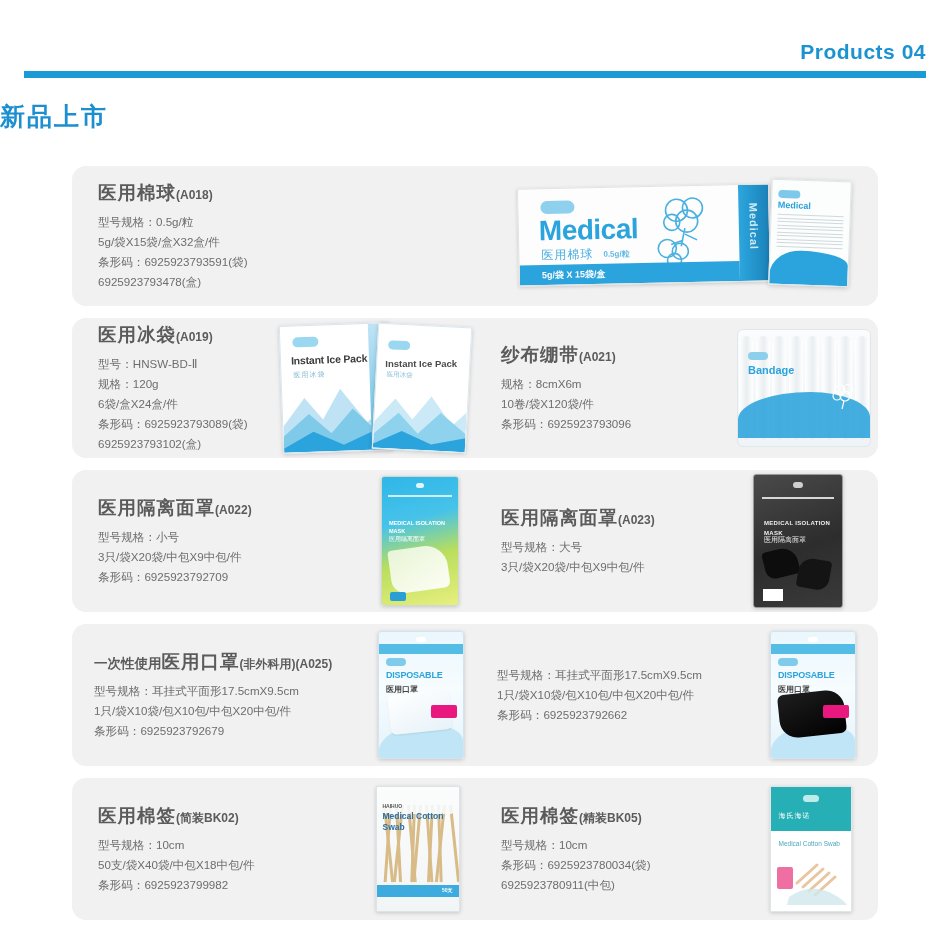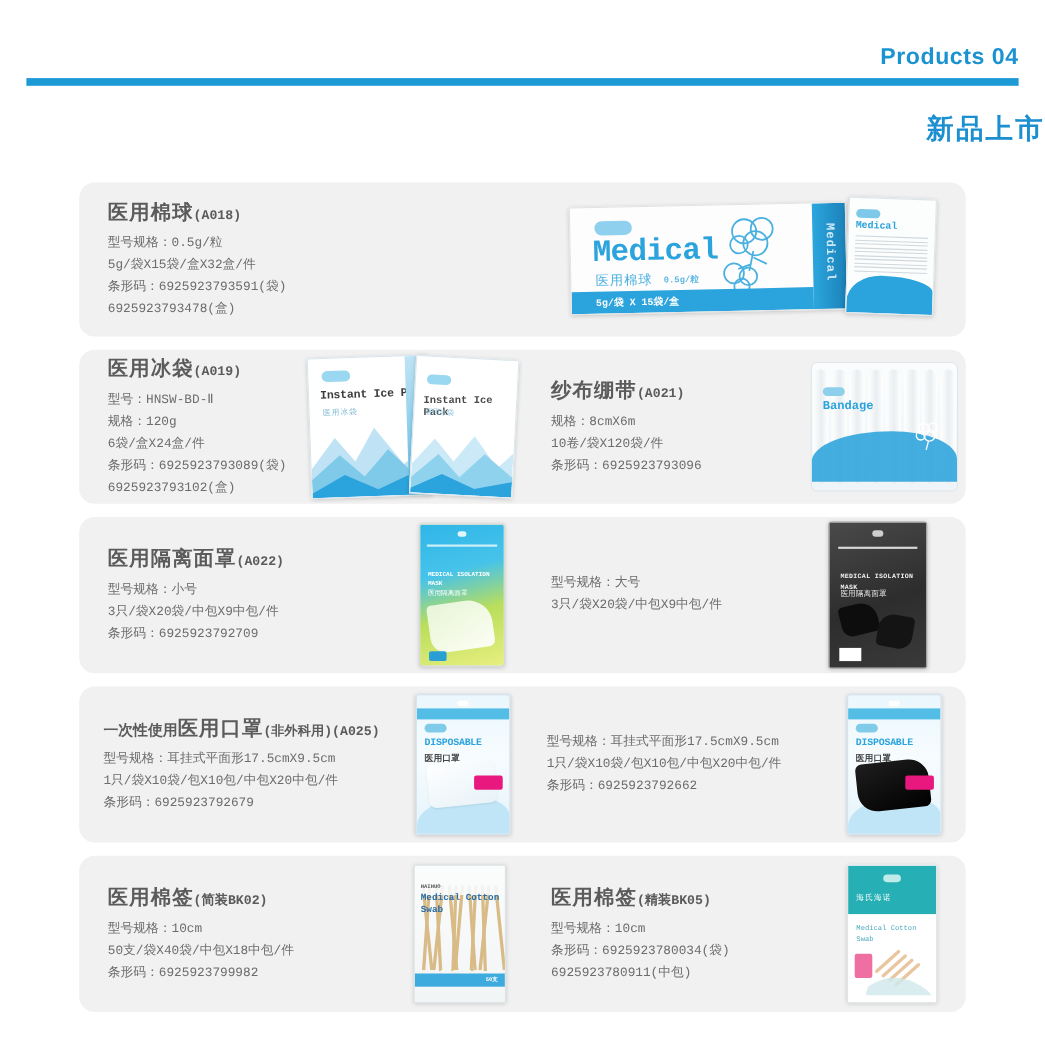--- a/index.html
+++ b/index.html
@@ -34,36 +34,35 @@
     position: absolute;
     left: 24px;
     right: 24px;
     top: 71px;
     height: 7px;
     background: #1c9ad6;
   }
 
   
   .section-title-wrap {
-    text-align: right;
+    text-align: left;
     padding-top: 22px;
     padding-bottom: 20px;
   }
   .section-title {
     display: inline-block;
     font-size: 25px;
     font-weight: bold;
     color: #1c8fd0;
     letter-spacing: 2px;
   }
 
   
   .cards {
     padding: 13px 72px;
-    font-family: Liberation Mono, monospace;
   }
   .card {
     background: #f1f1f1;
     border-radius: 14px;
     margin-bottom: 12px;
     position: relative;
     display: flex;
     align-items: center;
     overflow: hidden;
   }
@@ -490,20 +489,23 @@
           <div class="ttl">MEDICAL ISOLATION MASK</div>
           <div class="cn">医用隔离面罩</div>
           <div class="mask"></div>
           <div class="chip"></div>
         </div>
       </div>
     </div>
 
     <div class="cell">
       <div class="info">
+        <div class="prod-name">
+          <span class="big">医用隔离面罩</span><span class="code">(A023)</span>
+        </div>
         <div class="spec-line">型号规格：大号</div>
         <div class="spec-line">3只/袋X20袋/中包X9中包/件</div>
       </div>
       <div class="media" style="width:160px;">
         <div class="pkg shield-b">
           <div class="hole"></div>
           <div class="bar"></div>
           <div class="ttl">MEDICAL ISOLATION MASK</div>
           <div class="cn">医用隔离面罩</div>
           <div class="m1"></div>

